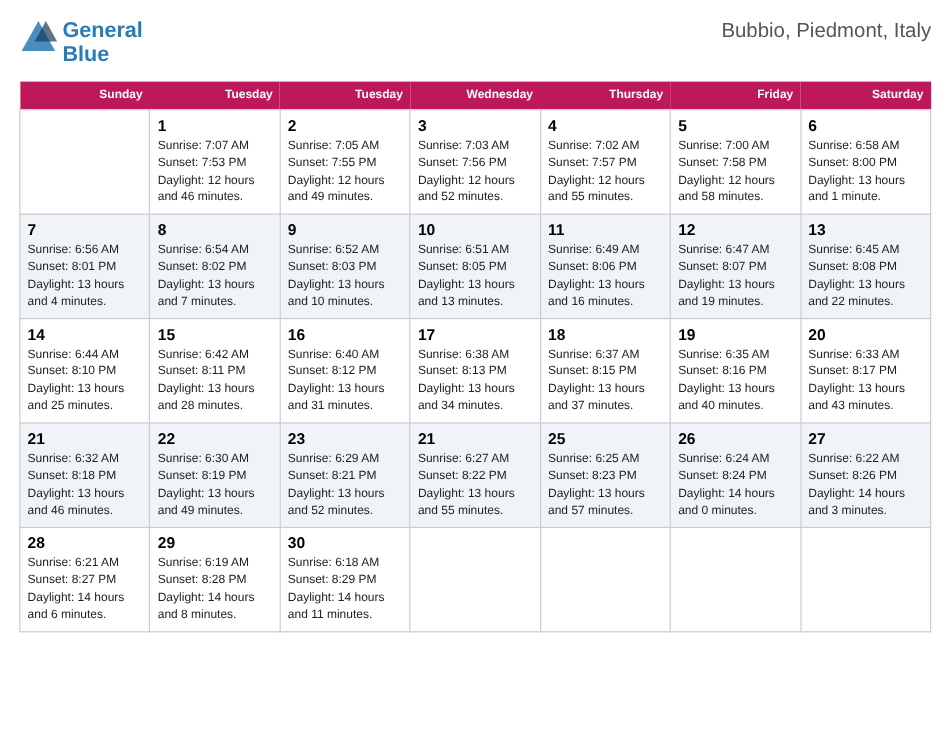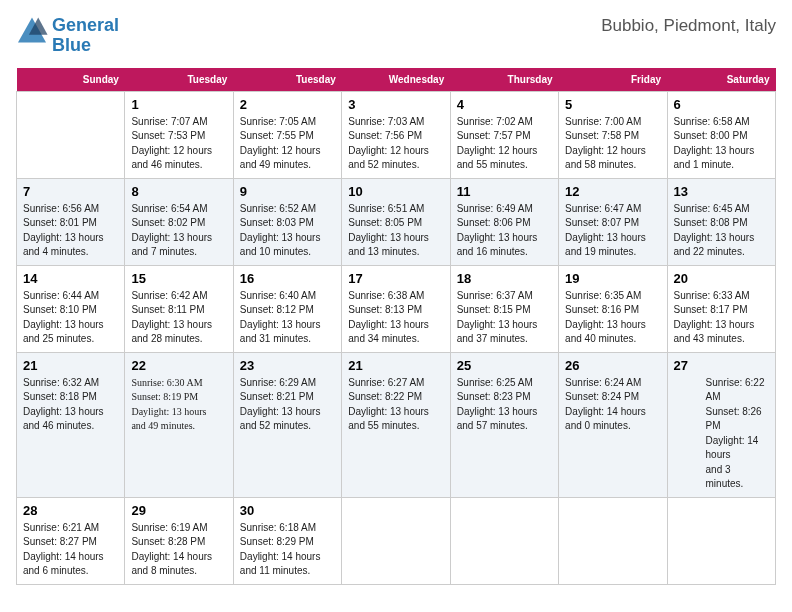--- a/index.html
+++ b/index.html
@@ -270,21 +270,21 @@
       <tr>
         <td>
           <span class="day-num">21</span>
           <div class="day-info" style="white-space: pre-line;">Sunrise: 6:32 AM
 Sunset: 8:18 PM
 Daylight: 13 hours
 and 46 minutes.</div>
         </td>
         <td>
           <span class="day-num">22</span>
-          <div class="day-info" style="white-space: pre-line; font-family: Liberation Serif, serif;">Sunrise: 6:30 AM
+          <div class="day-info" style="white-space: pre-line;">Sunrise: 6:30 AM
 Sunset: 8:19 PM
 Daylight: 13 hours
 and 49 minutes.</div>
         </td>
         <td>
           <span class="day-num">23</span>
           <div class="day-info" style="white-space: pre-line;">Sunrise: 6:29 AM
 Sunset: 8:21 PM
 Daylight: 13 hours
 and 52 minutes.</div>
@@ -305,21 +305,21 @@
         </td>
         <td>
           <span class="day-num">26</span>
           <div class="day-info" style="white-space: pre-line;">Sunrise: 6:24 AM
 Sunset: 8:24 PM
 Daylight: 14 hours
 and 0 minutes.</div>
         </td>
         <td>
           <span class="day-num">27</span>
-          <div class="day-info" style="white-space: pre-line; margin-left: 32px;">Sunrise: 6:22 AM
+          <div class="day-info" style="white-space: pre-line;">Sunrise: 6:22 AM
 Sunset: 8:26 PM
 Daylight: 14 hours
 and 3 minutes.</div>
         </td>
       </tr>
       <tr>
         <td>
           <span class="day-num">28</span>
           <div class="day-info" style="white-space: pre-line;">Sunrise: 6:21 AM
 Sunset: 8:27 PM

